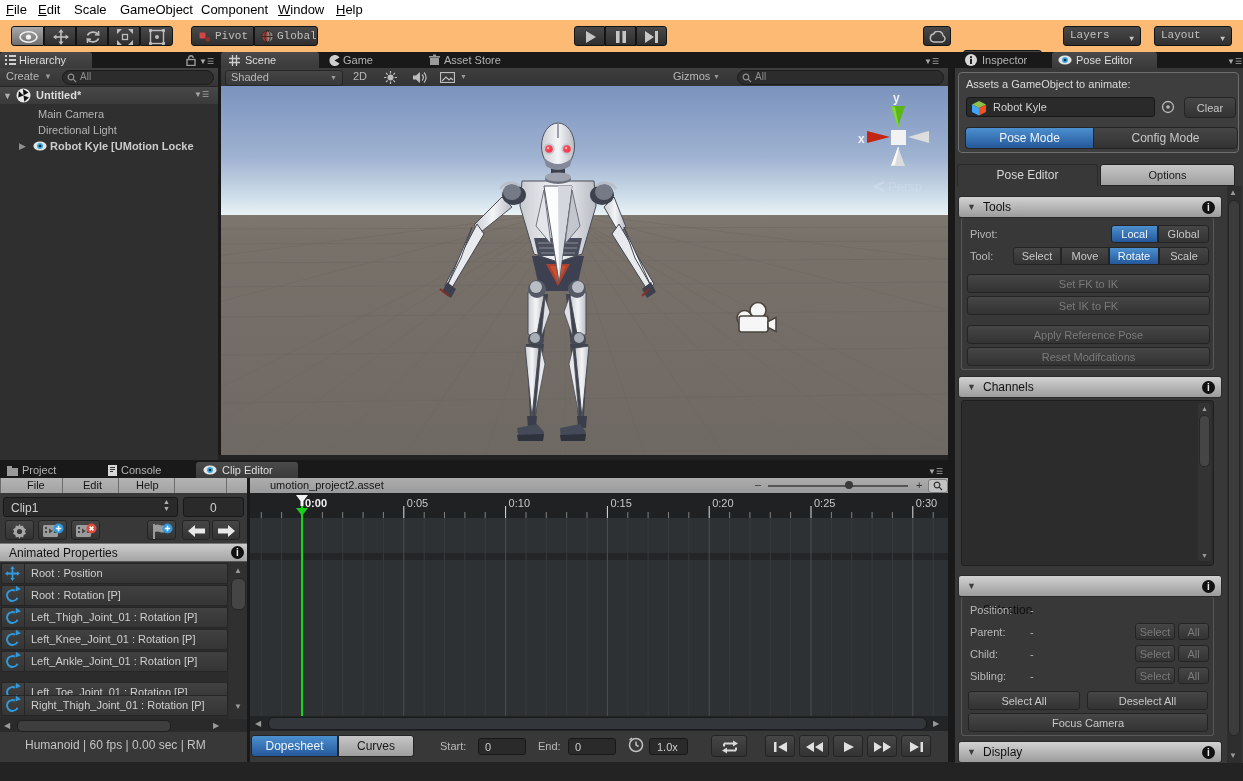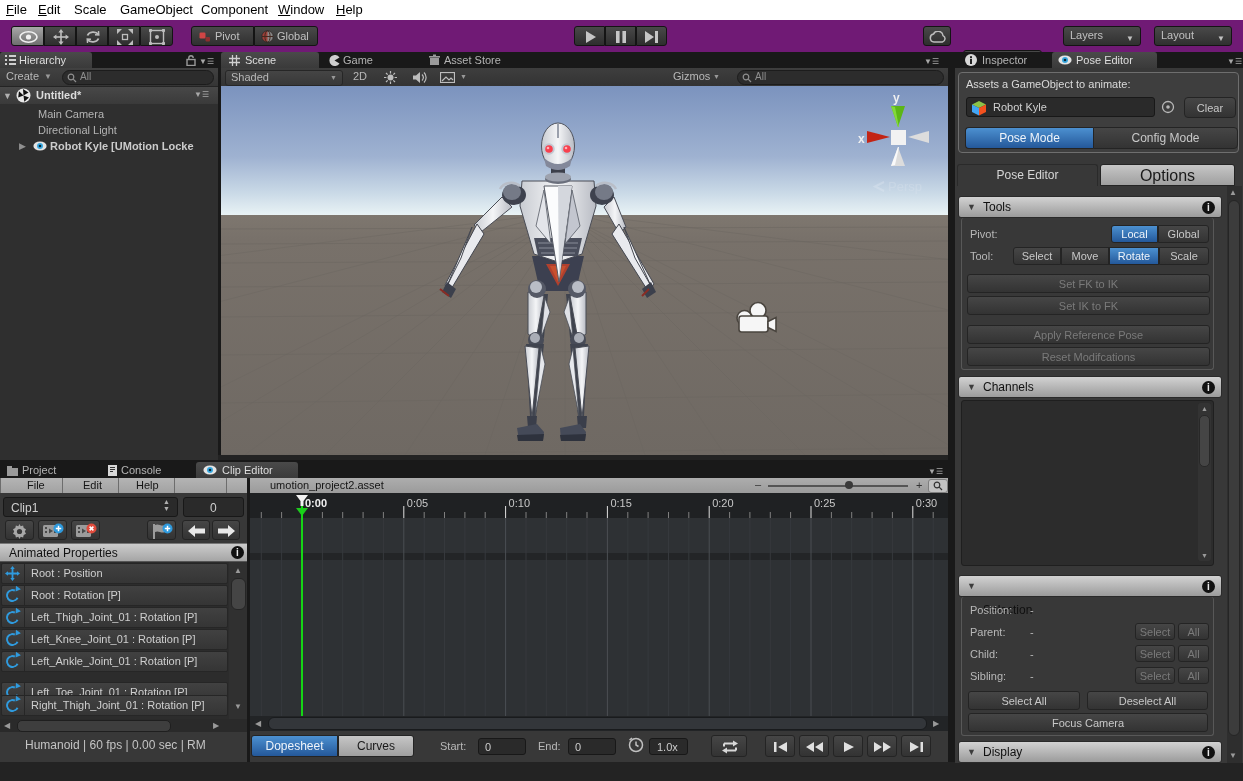--- a/index.html
+++ b/index.html
@@ -28,21 +28,21 @@
 <div class="abs" style="left:0;top:0;width:1243px;height:20px;background:#ffffff;color:#000;font-size:13px;">
   <span class="abs" style="left:6px;top:2px;"><u>F</u>ile</span>
   <span class="abs" style="left:38px;top:2px;"><u>E</u>dit</span>
   <span class="abs" style="left:74px;top:2px;">Scale</span>
   <span class="abs" style="left:120px;top:2px;">GameObject</span>
   <span class="abs" style="left:201px;top:2px;">Component</span>
   <span class="abs" style="left:278px;top:2px;"><u>W</u>indow</span>
   <span class="abs" style="left:336px;top:2px;"><u>H</u>elp</span>
 </div>
 
-<div id="toolbar" class="abs" style="left:0;top:20px;width:1243px;height:32px;background:#701a75;">
+<div id="toolbar" class="abs" style="left:0;top:20px;width:1243px;height:32px;background:#fdba74;font-family:Liberation Mono, monospace;">
 
   <div class="abs tbtn sel" style="left:11px;top:6px;width:33px;height:20px;border-radius:3px 0 0 3px;">
     <svg class="abs" style="left:6px;top:3px;" width="21" height="14" viewBox="0 0 21 14">
       <ellipse cx="10.5" cy="7" rx="8.5" ry="5.2" fill="none" stroke="#f2f2f2" stroke-width="1.6"></ellipse>
       <circle cx="10.5" cy="7" r="2.6" fill="#f2f2f2"></circle>
     </svg>
   </div>
   <div class="abs tbtn" style="left:44px;top:6px;width:32px;height:20px;border-radius:0;">
     <svg class="abs" style="left:8px;top:2px;" width="16" height="16" viewBox="0 0 16 16" fill="#bdbdbd">
       <path d="M8 0l2.6 3.4h-5.2zM8 16l2.6-3.4h-5.2zM0 8l3.4-2.6v5.2zM16 8l-3.4-2.6v5.2z"></path>
@@ -438,21 +438,21 @@
       <circle cx="7" cy="7" r="5.5" fill="none" stroke="#b8b8b8" stroke-width="1.3"></circle>
       <circle cx="7" cy="7" r="1.8" fill="#b8b8b8"></circle>
     </svg>
     <div class="abs ubtn" style="left:225px;top:24px;width:52px;height:21px;line-height:20px;border-radius:4px;">Clear</div>
     <div class="abs ubtn blue" style="left:6px;top:54px;width:128px;height:22px;line-height:21px;font-size:12px;border-radius:4px 0 0 4px;border-right:none;">Pose Mode</div>
     <div class="abs ubtn" style="left:134px;top:54px;width:145px;height:22px;line-height:21px;font-size:12px;border-radius:0 4px 4px 0;">Config Mode</div>
   </div>
 
   <div class="abs" style="left:2px;top:112px;width:278px;height:22px;">
     <div class="abs" style="left:0;top:0;width:141px;height:22px;background:#383838;border:1px solid #2a2a2a;border-bottom:none;box-sizing:border-box;color:#d6d6d6;font-size:12px;text-align:center;line-height:21px;border-radius:3px 3px 0 0;">Pose Editor</div>
-    <div class="abs ubtn lite" style="left:143px;top:0;width:135px;height:22px;line-height:21px;font-size:16px;border-radius:3px 3px 0 0;">Options</div>
+    <div class="abs ubtn lite" style="left:143px;top:0;width:135px;height:22px;line-height:21px;font-size:11px;border-radius:3px 3px 0 0;">Options</div>
   </div>
 
   <div class="abs" style="left:0;top:134px;width:288px;height:577px;">
 
     <div class="abs" style="left:272px;top:0;width:15px;height:577px;background:#2e2e2e;">
       <div class="abs" style="left:2px;top:2px;color:#9a9a9a;font-size:8px;">▲</div>
       <div class="abs" style="left:1px;top:14px;width:12px;height:536px;background:#3c3c3c;border:1px solid #252525;border-radius:6px;box-sizing:border-box;"></div>
       <div class="abs" style="left:2px;bottom:3px;color:#9a9a9a;font-size:8px;">▼</div>
     </div>
 

